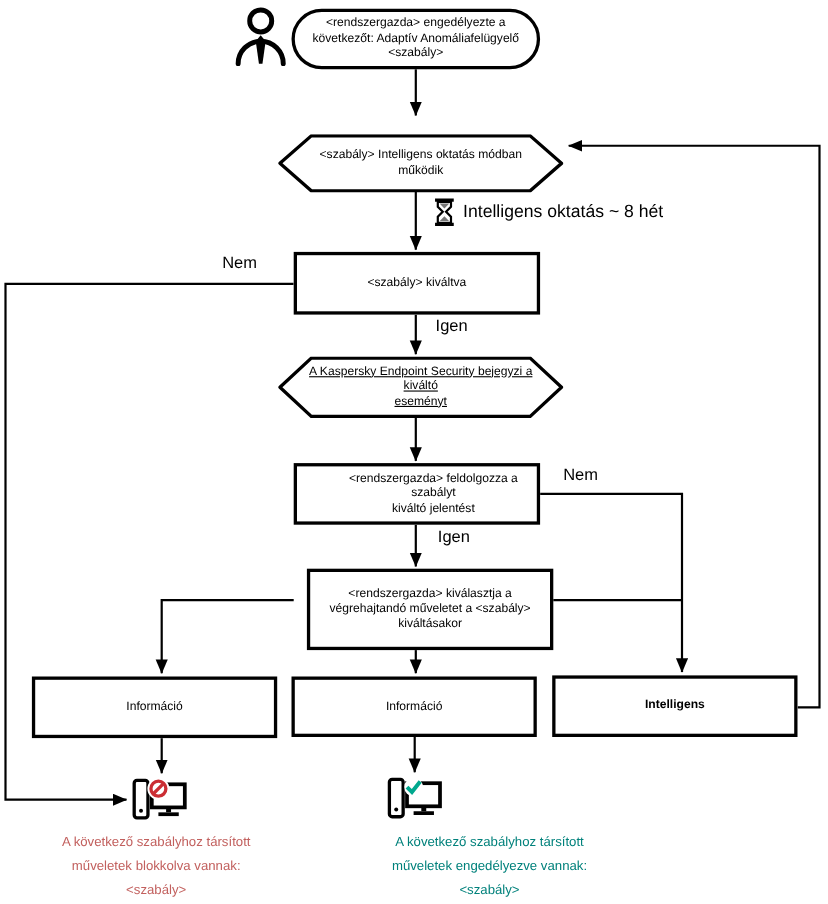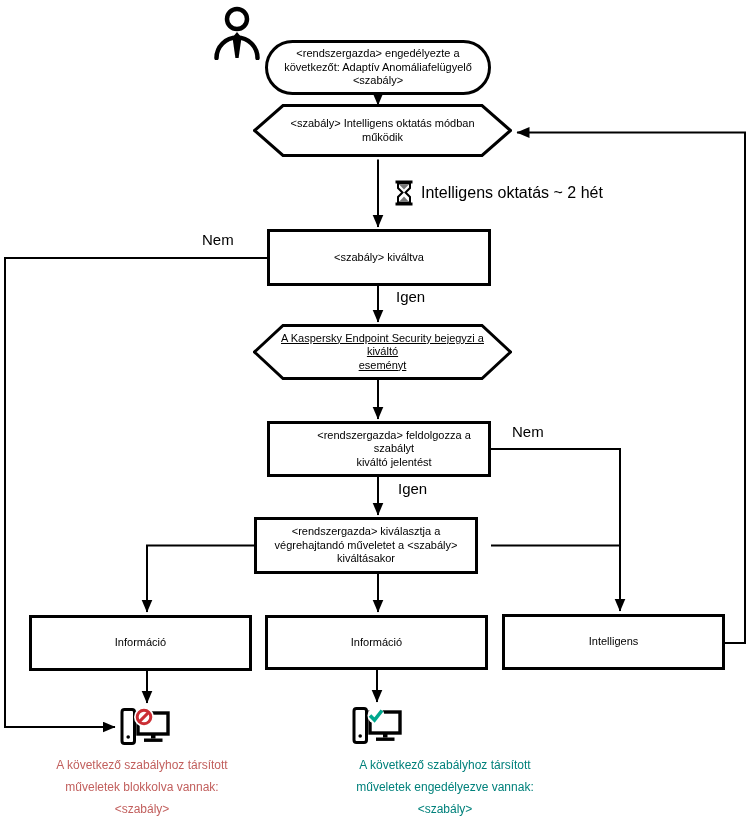--- a/index.html
+++ b/index.html
@@ -65,42 +65,42 @@
       <path d="M377 670 V702" marker-end="url(#arw)"></path>
     </g>
   </svg>
 
   <svg class="icon" style="left:213px;top:6px;" width="48" height="54" viewBox="0 0 48 54">
     <circle cx="24" cy="13" r="10" fill="none" stroke="#000" stroke-width="4.5"></circle>
     <path d="M3.5 52 A 20.5 20.5 0 0 1 44.5 52" fill="none" stroke="#000" stroke-width="4.5" stroke-linecap="round"></path>
     <path d="M24 26 L19.5 31.5 L22.4 52 L25.6 52 L28.5 31.5 Z" fill="#000"></path>
   </svg>
 
-  <div class="node stadium" style="left:265px;top:8px;width:226px;height:55px;margin-top:32px;">
+  <div class="node stadium" style="left:265px;top:8px;width:226px;height:55px;">
     <div class="pre">&lt;rendszergazda&gt; engedélyezte a
 következőt: Adaptív Anomáliafelügyelő
 &lt;szabály&gt;</div>
   </div>
 
-  <div class="node hex" style="left:253px;top:104px;width:259px;height:53px;">
+  <div class="node hex" style="left:253px;top:122px;width:259px;height:53px;">
     <svg width="259" height="53" viewBox="0 0 259 53">
       <polygon points="30,1.5 229,1.5 257.5,26.5 229,51.5 30,51.5 1.5,26.5" fill="#fff" stroke="#000" stroke-width="3"></polygon>
     </svg>
     <div class="hex-label">&lt;szabály&gt; Intelligens oktatás módban működik</div>
   </div>
 
   <div class="wait-label" style="left:392px;top:180px;">
     <svg width="20" height="26" viewBox="0 0 20 26">
       <line x1="1.5" y1="2" x2="18.5" y2="2" stroke="#000" stroke-width="3"></line>
       <line x1="1.5" y1="24" x2="18.5" y2="24" stroke="#000" stroke-width="3"></line>
       <path d="M4 3.5 L16 3.5 L16 8 L11.5 12.5 L16 17 L16 22.5 L4 22.5 L4 17 L8.5 12.5 L4 8 Z" fill="none" stroke="#000" stroke-width="2"></path>
       <polygon points="5.6,5 14.4,5 10,9.6" fill="#777"></polygon>
       <polygon points="10,16.5 14.2,21 5.8,21" fill="#777"></polygon>
     </svg>
-    <span>Intelligens oktatás ~ 2 hét</span>
+    <span>Intelligens oktatás ~ 8 hét</span>
   </div>
 
   <div class="node rect" style="left:267px;top:229px;width:224px;height:57px;">
     <div>&lt;szabály&gt; kiváltva</div>
   </div>
 
   <div class="edge-label" style="left:200px;top:231px;">Nem</div>
   <div class="edge-label" style="left:394px;top:288px;">Igen</div>
   <div class="edge-label" style="left:510px;top:423px;">Nem</div>
   <div class="edge-label" style="left:396px;top:480px;">Igen</div>
@@ -111,33 +111,33 @@
     </svg>
     <div class="hex-label pre">A Kaspersky Endpoint Security bejegyzi a kiváltó
 eseményt</div>
   </div>
 
   <div class="node rect" style="left:267px;top:421px;width:224px;height:56px;padding-left:30px;">
     <div class="pre">&lt;rendszergazda&gt;  feldolgozza a szabályt
 kiváltó jelentést</div>
   </div>
 
-  <div class="node rect" style="left:254px;top:517px;width:224px;height:57px;">
+  <div class="node rect" style="left:279px;top:517px;width:224px;height:74px;">
     <div class="pre">&lt;rendszergazda&gt; kiválasztja a
 végrehajtandó műveletet a &lt;szabály&gt;
 kiváltásakor</div>
   </div>
 
   <div class="node rect" style="left:29px;top:615px;width:223px;height:56px;">
     <div>Információ</div>
   </div>
   <div class="node rect" style="left:265px;top:615px;width:223px;height:55px;">
     <div>Információ</div>
   </div>
-  <div class="node rect" style="left:502px;top:614px;width:223px;height:56px;">
+  <div class="node rect" style="left:502px;top:614px;width:223px;height:56px;font-weight:bold;">
     <div>Intelligens</div>
   </div>
 
   <svg class="icon" style="left:119px;top:706px;" width="52" height="42" viewBox="0 0 52 42">
     <rect x="3" y="3.5" width="12.5" height="34" rx="2.5" fill="#fff" stroke="#000" stroke-width="3"></rect>
     <circle cx="9.2" cy="31" r="1.8" fill="#000"></circle>
     <rect x="19" y="7" width="30" height="21" fill="#fff" stroke="#000" stroke-width="3.4"></rect>
     <path d="M32 28 h4.5 v4.5 h-4.5 z" fill="#000"></path>
     <rect x="25" y="32.5" width="18.5" height="3.4" fill="#000"></rect>
     <circle cx="25" cy="11" r="10" fill="#fff"></circle>

